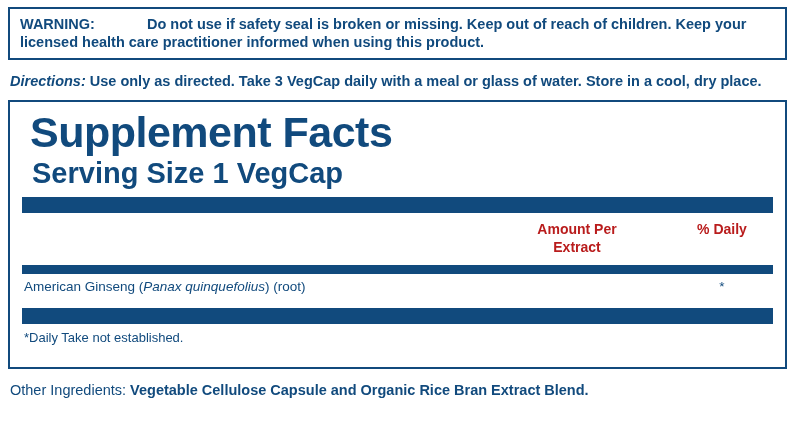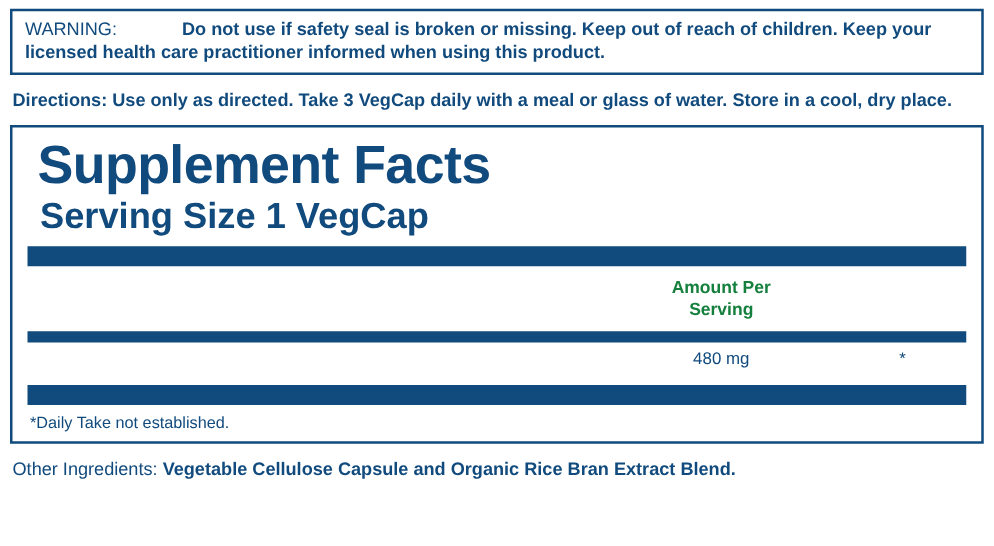--- a/index.html
+++ b/index.html
@@ -29,43 +29,43 @@
     box-sizing: border-box;
     padding: 6px 10px 7px 10px;
   }
   .warning-text {
     font-size: 14.5px;
     line-height: 1.25;
     color: #114a7d;
     font-weight: 600;
   }
   .warning-text .lead {
-    font-weight: 400;
+    font-weight: 700;
   }
   .warning-text .body {
     font-weight: 600;
     margin-left: 48px;
   }
 
   
   .directions {
     margin: 12px 4px 0 4px;
     font-size: 14.5px;
     line-height: 1.25;
     color: #114a7d;
     font-weight: 600;
   }
-  .directions .lead { font-weight: 700; }
+  .directions .lead { font-weight: 700; font-style: italic; }
 
   
   .sf-panel {
     margin: 10px 2px 0 2px;
     border: 2px solid #114a7d;
     box-sizing: border-box;
-    padding: 6px 12px 8px 12px;
+    padding: 6px 12px 22px 12px;
   }
   .sf-title {
     font-size: 43px;
     font-weight: 700;
     line-height: 1.05;
     letter-spacing: -0.5px;
     color: #114a7d;
     margin: 2px 0 0 8px;
   }
   .sf-serving {
@@ -92,21 +92,21 @@
     position: relative;
     height: 52px;
   }
   .head-col {
     position: absolute;
     top: 8px;
     text-align: center;
     font-size: 14px;
     font-weight: 700;
     line-height: 1.25;
-    color: #15803d;
+    color: #b91c1c;
   }
   .head-amount {
     left: 480px;
     width: 150px;
   }
   .head-daily {
     left: 640px;
     width: 120px;
   }
 
@@ -177,30 +177,33 @@
   <div class="sf-panel">
 
     <div class="sf-title">Supplement Facts</div>
     <div class="sf-serving">Serving Size 1 VegCap</div>
 
     <div class="bar-thick"></div>
 
     <div class="head-row">
       <div class="head-col head-amount">
         <div>Amount Per</div>
-        <div>Serving</div>
+        <div>Extract</div>
       </div>
       <div class="head-col head-daily">
+        <div>% Daily</div>
       </div>
     </div>
 
     <div class="bar-thin"></div>
 
     <div class="nutrient-row">
-      <div class="nutrient-amount">480 mg</div>
+      <div class="nutrient-name">
+        <span>American Ginseng (</span><i>Panax quinquefolius</i><span>) (root)</span>
+      </div>
       <div class="nutrient-dv">*</div>
     </div>
 
     <div class="bar-thick"></div>
 
     <div class="footnote">*Daily Take not established.</div>
   </div>
 
   <div class="other-ing">
     <span class="lead">Other Ingredients:</span><span> Vegetable Cellulose Capsule and Organic Rice Bran Extract Blend.</span>

